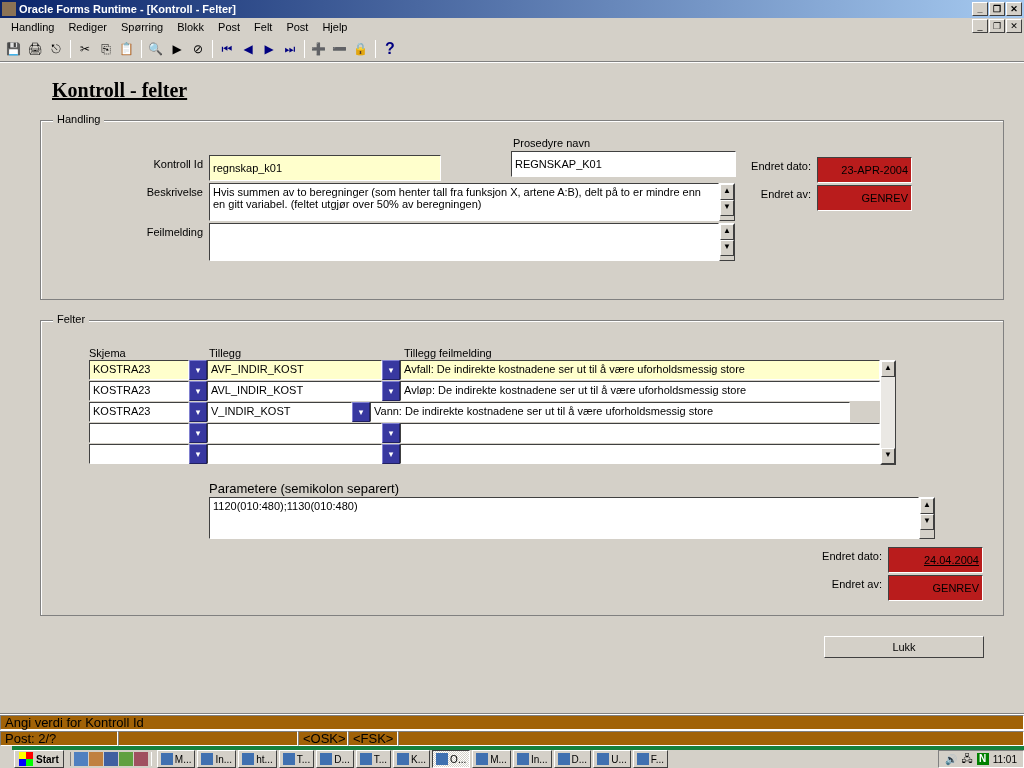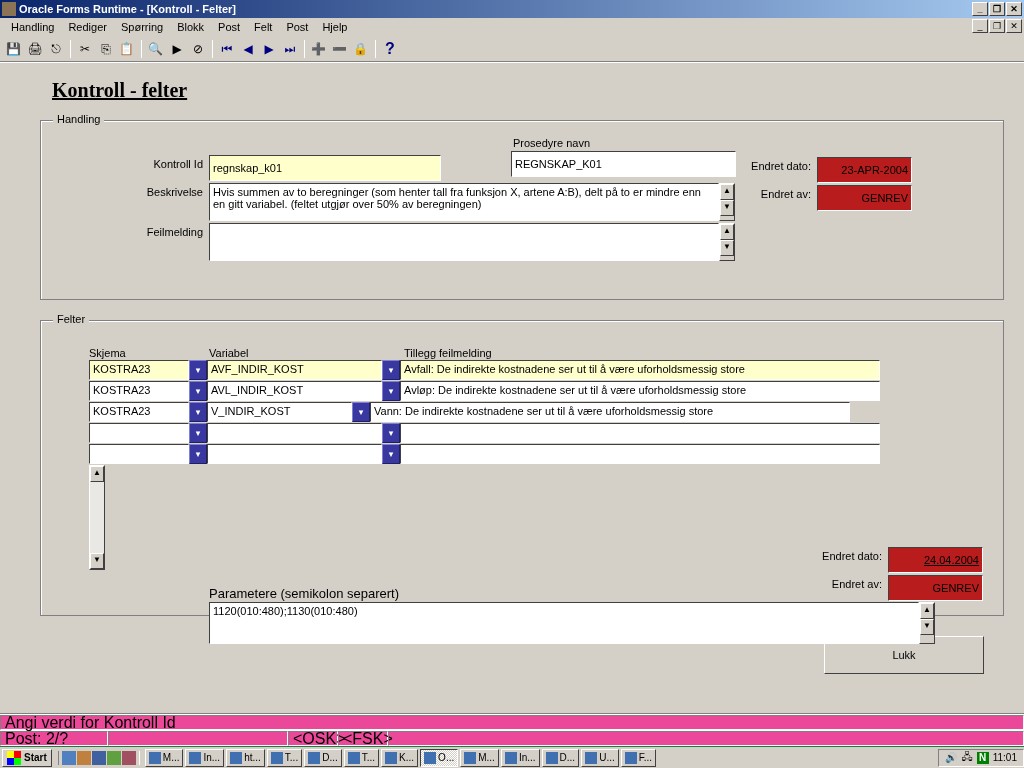--- a/index.html
+++ b/index.html
@@ -102,36 +102,36 @@
 .grid-cell.yellow { background:#ffffcc; }
 .lov-btn {
   width:18px; height:20px; background:#3838a0;
   border:1px solid; border-color:#8080d0 #202060 #202060 #8080d0;
   display:flex; align-items:center; justify-content:center;
   color:#fff; font-size:9px;
 }
 .btn {
   background:#d4d0c8;
   border:1px solid; border-color:#fff #404040 #404040 #fff;
-  padding:3px 5px; font-size:11px; height:38px;
+  padding:3px 5px; font-size:11px; height:22px;
   font-family:inherit;
 }
 .statusbar {
   position:absolute; bottom:22px; left:0; right:0;
-  background:#ec4899; font-size:16px;
+  background:#a16207; font-size:13px;
   border-top:1px solid #808080;
 }
 .status-row { display:flex; height:16px; border-top:1px solid #fff; }
 .status-cell {
   border:1px solid; border-color:#808080 #fff #fff #808080;
   padding:0 4px; display:flex; align-items:center;
 }
 .taskbar {
-  position:absolute; bottom:0; left:0; right:0; height:22px;
-  background:#d4d0c8; border-top:1px solid #15803d;
+  position:absolute; bottom:0; left:12px; right:0; height:22px;
+  background:#d4d0c8; border-top:4px solid #15803d;
   display:flex; align-items:center; font-size:10px;
 }
 .start-btn {
   height:18px; margin:1px 2px;
   border:1px solid; border-color:#fff #404040 #404040 #fff;
   background:#d4d0c8; display:flex; align-items:center;
   padding:0 4px; font-weight:bold; gap:3px;
 }
 .task-item {
   height:18px; margin:1px 1px;
@@ -250,25 +250,25 @@
       </div>
     </div>
   </div>
 
   <div class="fieldset" style="height:296px">
     <div class="legend">Felter</div>
 
     <div style="margin:12px 0 0 30px">
       <div class="grid-header">
         <div style="width:120px">Skjema</div>
-        <div style="width:195px">Variabel</div>
+        <div style="width:195px">Tillegg</div>
         <div style="width:480px">Tillegg feilmelding</div>
       </div>
       <div id="grid-body">
-          <div style="display: flex; flex-direction: column;">
+          <div style="display: flex;">
             <div>
               <div class="grid-row">
                 <div class="grid-cell yellow" style="width:100px">KOSTRA23</div>
                 <div class="lov-btn">▾</div>
                 <div class="grid-cell yellow" style="width:175px">AVF_INDIR_KOST</div>
                 <div class="lov-btn">▾</div>
                 <div class="grid-cell yellow" style="width:480px">Avfall: De indirekte kostnadene ser ut til å være uforholdsmessig store</div>
               </div>
               <div class="grid-row">
                 <div class="grid-cell" style="width:100px">KOSTRA23</div>
@@ -334,21 +334,21 @@
   <div style="text-align:right; margin:14px 28px 0 0">
     <button class="btn" style="width:160px">Lukk</button>
   </div>
 </div>
 
 <div class="statusbar">
   <div class="status-row">
     <div class="status-cell" style="flex:1">Angi verdi for Kontroll Id</div>
   </div>
   <div class="status-row">
-    <div class="status-cell" style="width:108px">Post: 2/?</div>
+    <div class="status-cell" style="width:118px">Post: 2/?</div>
     <div class="status-cell" style="width:180px"></div>
     <div class="status-cell" style="width:50px">&lt;OSK&gt;</div>
     <div class="status-cell" style="width:50px">&lt;FSK&gt;</div>
     <div class="status-cell" style="flex:1"></div>
   </div>
 </div>
 
 <div class="taskbar">
   <div class="start-btn">
     <span style="display:inline-block;width:14px;height:14px;background:conic-gradient(#f00 0 25%,#0f0 0 50%,#00f 0 75%,#ff0 0)"></span>

